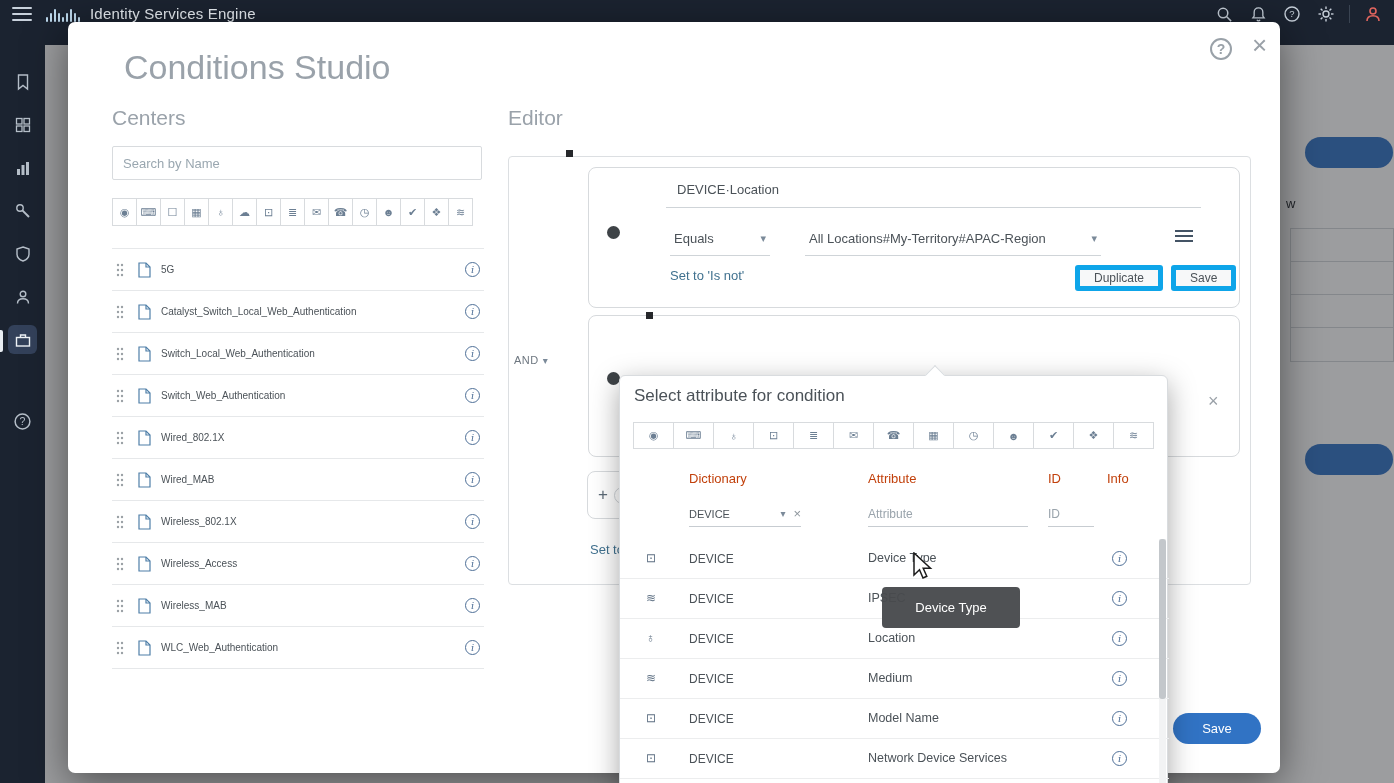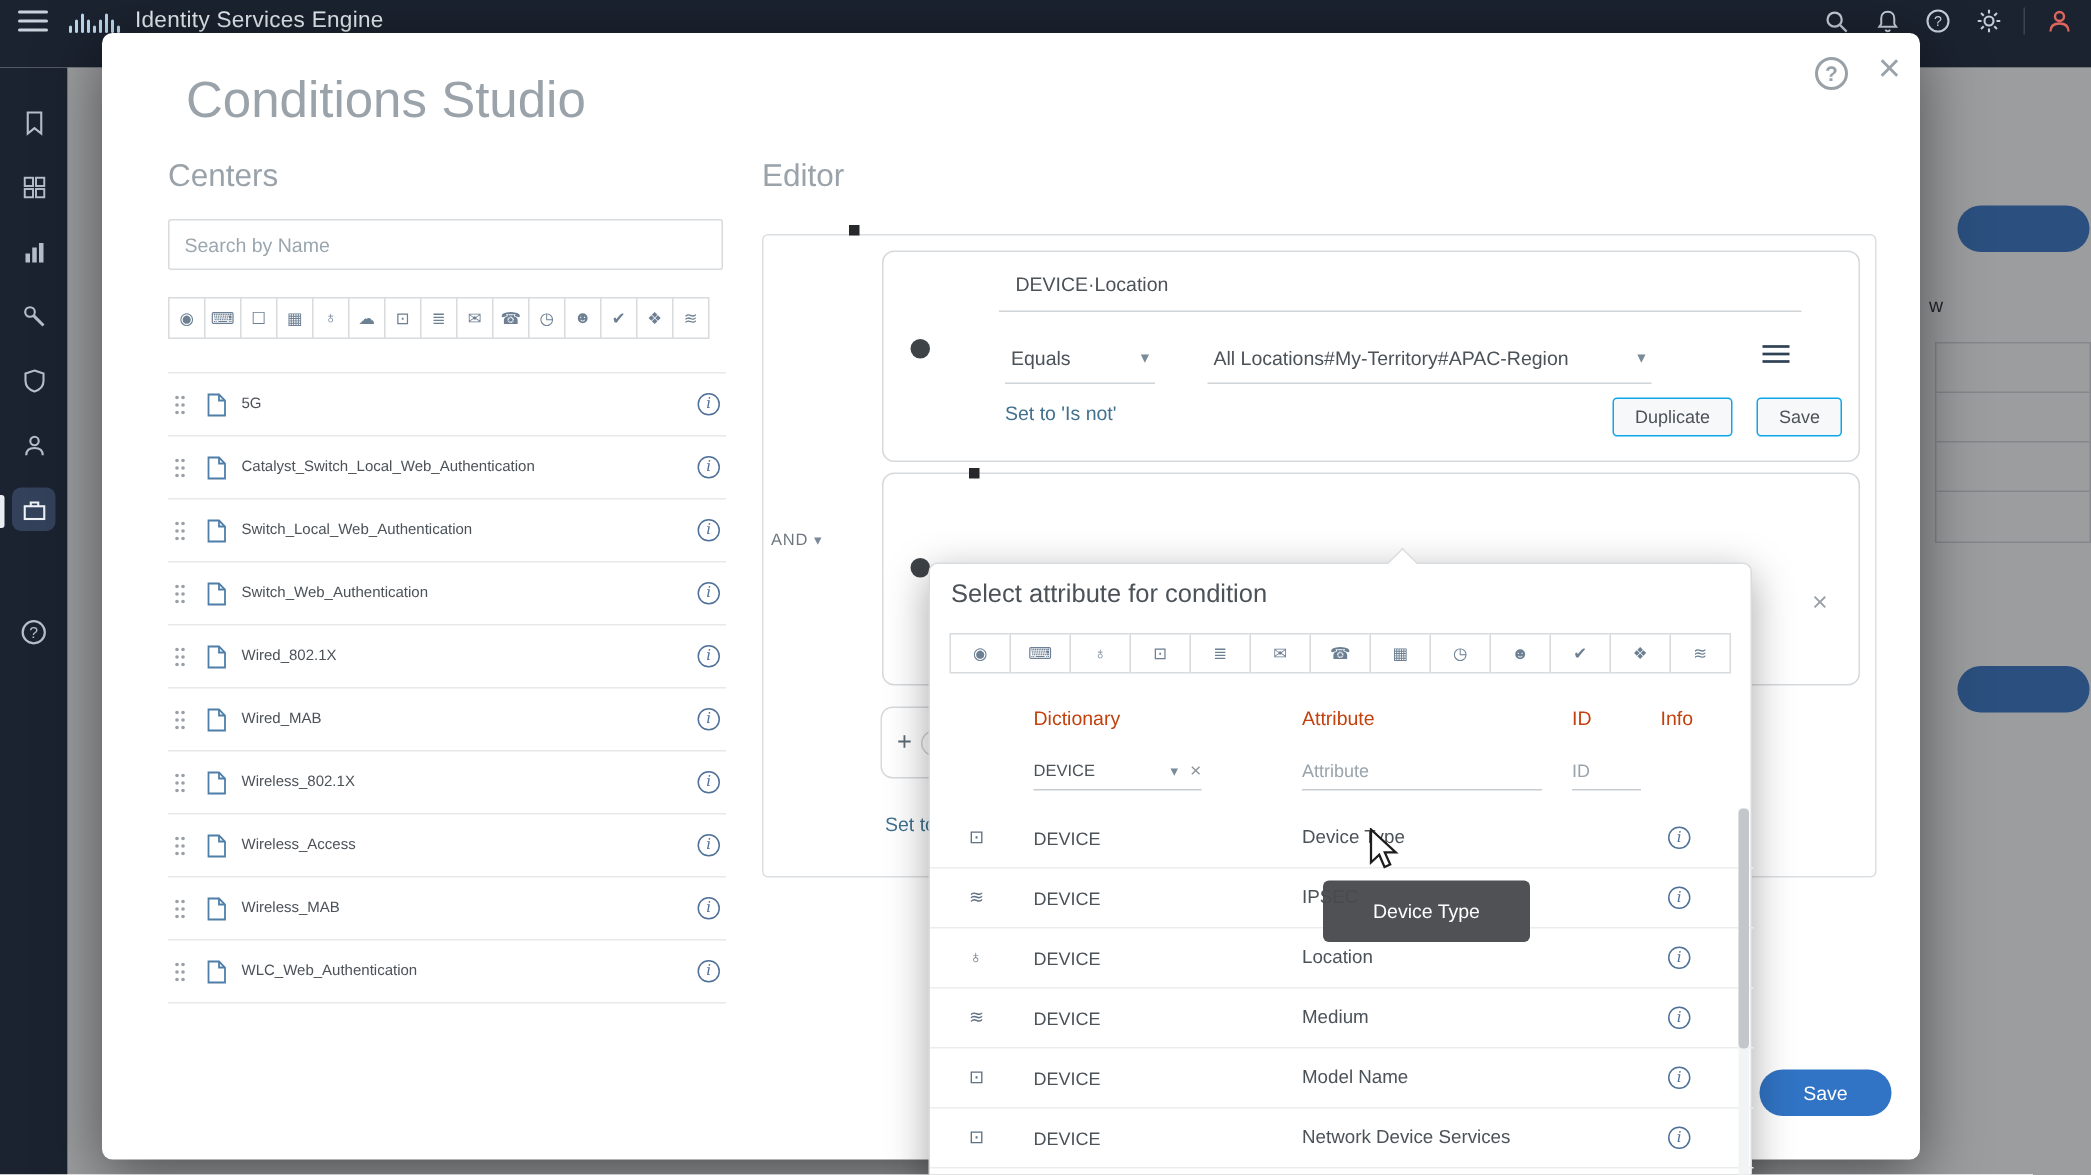--- a/index.html
+++ b/index.html
@@ -76,21 +76,21 @@
   .hs2{left:578px;top:290px;}
   .attr-label-row{position:absolute;left:598px;top:150px;width:535px;height:36px;border-bottom:1px solid #cfd4d8;
                   font-size:13px;color:#4b5258;display:flex;align-items:center;padding-left:11px;}
   .sel{position:absolute;height:34px;border-bottom:1px solid #cfd4d8;display:flex;align-items:center;
        font-size:13px;color:#4b5258;cursor:pointer;padding:0 4px;}
   .sel .chev{margin-left:auto;color:#7b8a99;font-size:11px;}
   .op-select{left:602px;top:200px;width:100px;}
   .val-select{left:737px;top:200px;width:296px;}
   .menu-ico{position:absolute;left:1106px;top:206px;cursor:pointer;display:flex;}
   .negate-link{position:absolute;left:602px;top:246px;font-size:13px;color:#40718f;cursor:pointer;}
-  .mini-btn{position:absolute;height:26px;border:1px solid #0ea5e9;background:#f7f8f9;border-radius:3px;
+  .mini-btn{position:absolute;height:26px;border:5px solid #0ea5e9;background:#f7f8f9;border-radius:3px;
             font-size:12px;color:#4b5258;display:flex;align-items:center;padding:0 14px;cursor:pointer;}
   .dup-btn{left:1007px;top:243px;}
   .save-mini{left:1103px;top:243px;}
   .and-op{position:absolute;left:446px;top:332px;font-size:11px;color:#6e7780;letter-spacing:.5px;cursor:pointer;display:flex;align-items:center;gap:4px;}
   .and-op .chev{color:#7b8a99;font-size:10px;}
   .attr-field2{position:absolute;left:598px;top:300px;width:535px;height:35px;border-bottom:1px solid #cfd4d8;
                font-size:13px;color:#9aa4ac;display:flex;align-items:center;padding-left:11px;cursor:text;}
   .block2-close{position:absolute;left:1140px;top:370px;font-size:18px;color:#9aa1a8;cursor:pointer;line-height:1;}
   .new-box{position:absolute;left:519px;top:449px;width:130px;height:48px;border:1px solid #d7dadd;border-radius:8px;
            display:flex;align-items:center;padding:0 10px;gap:6px;}

